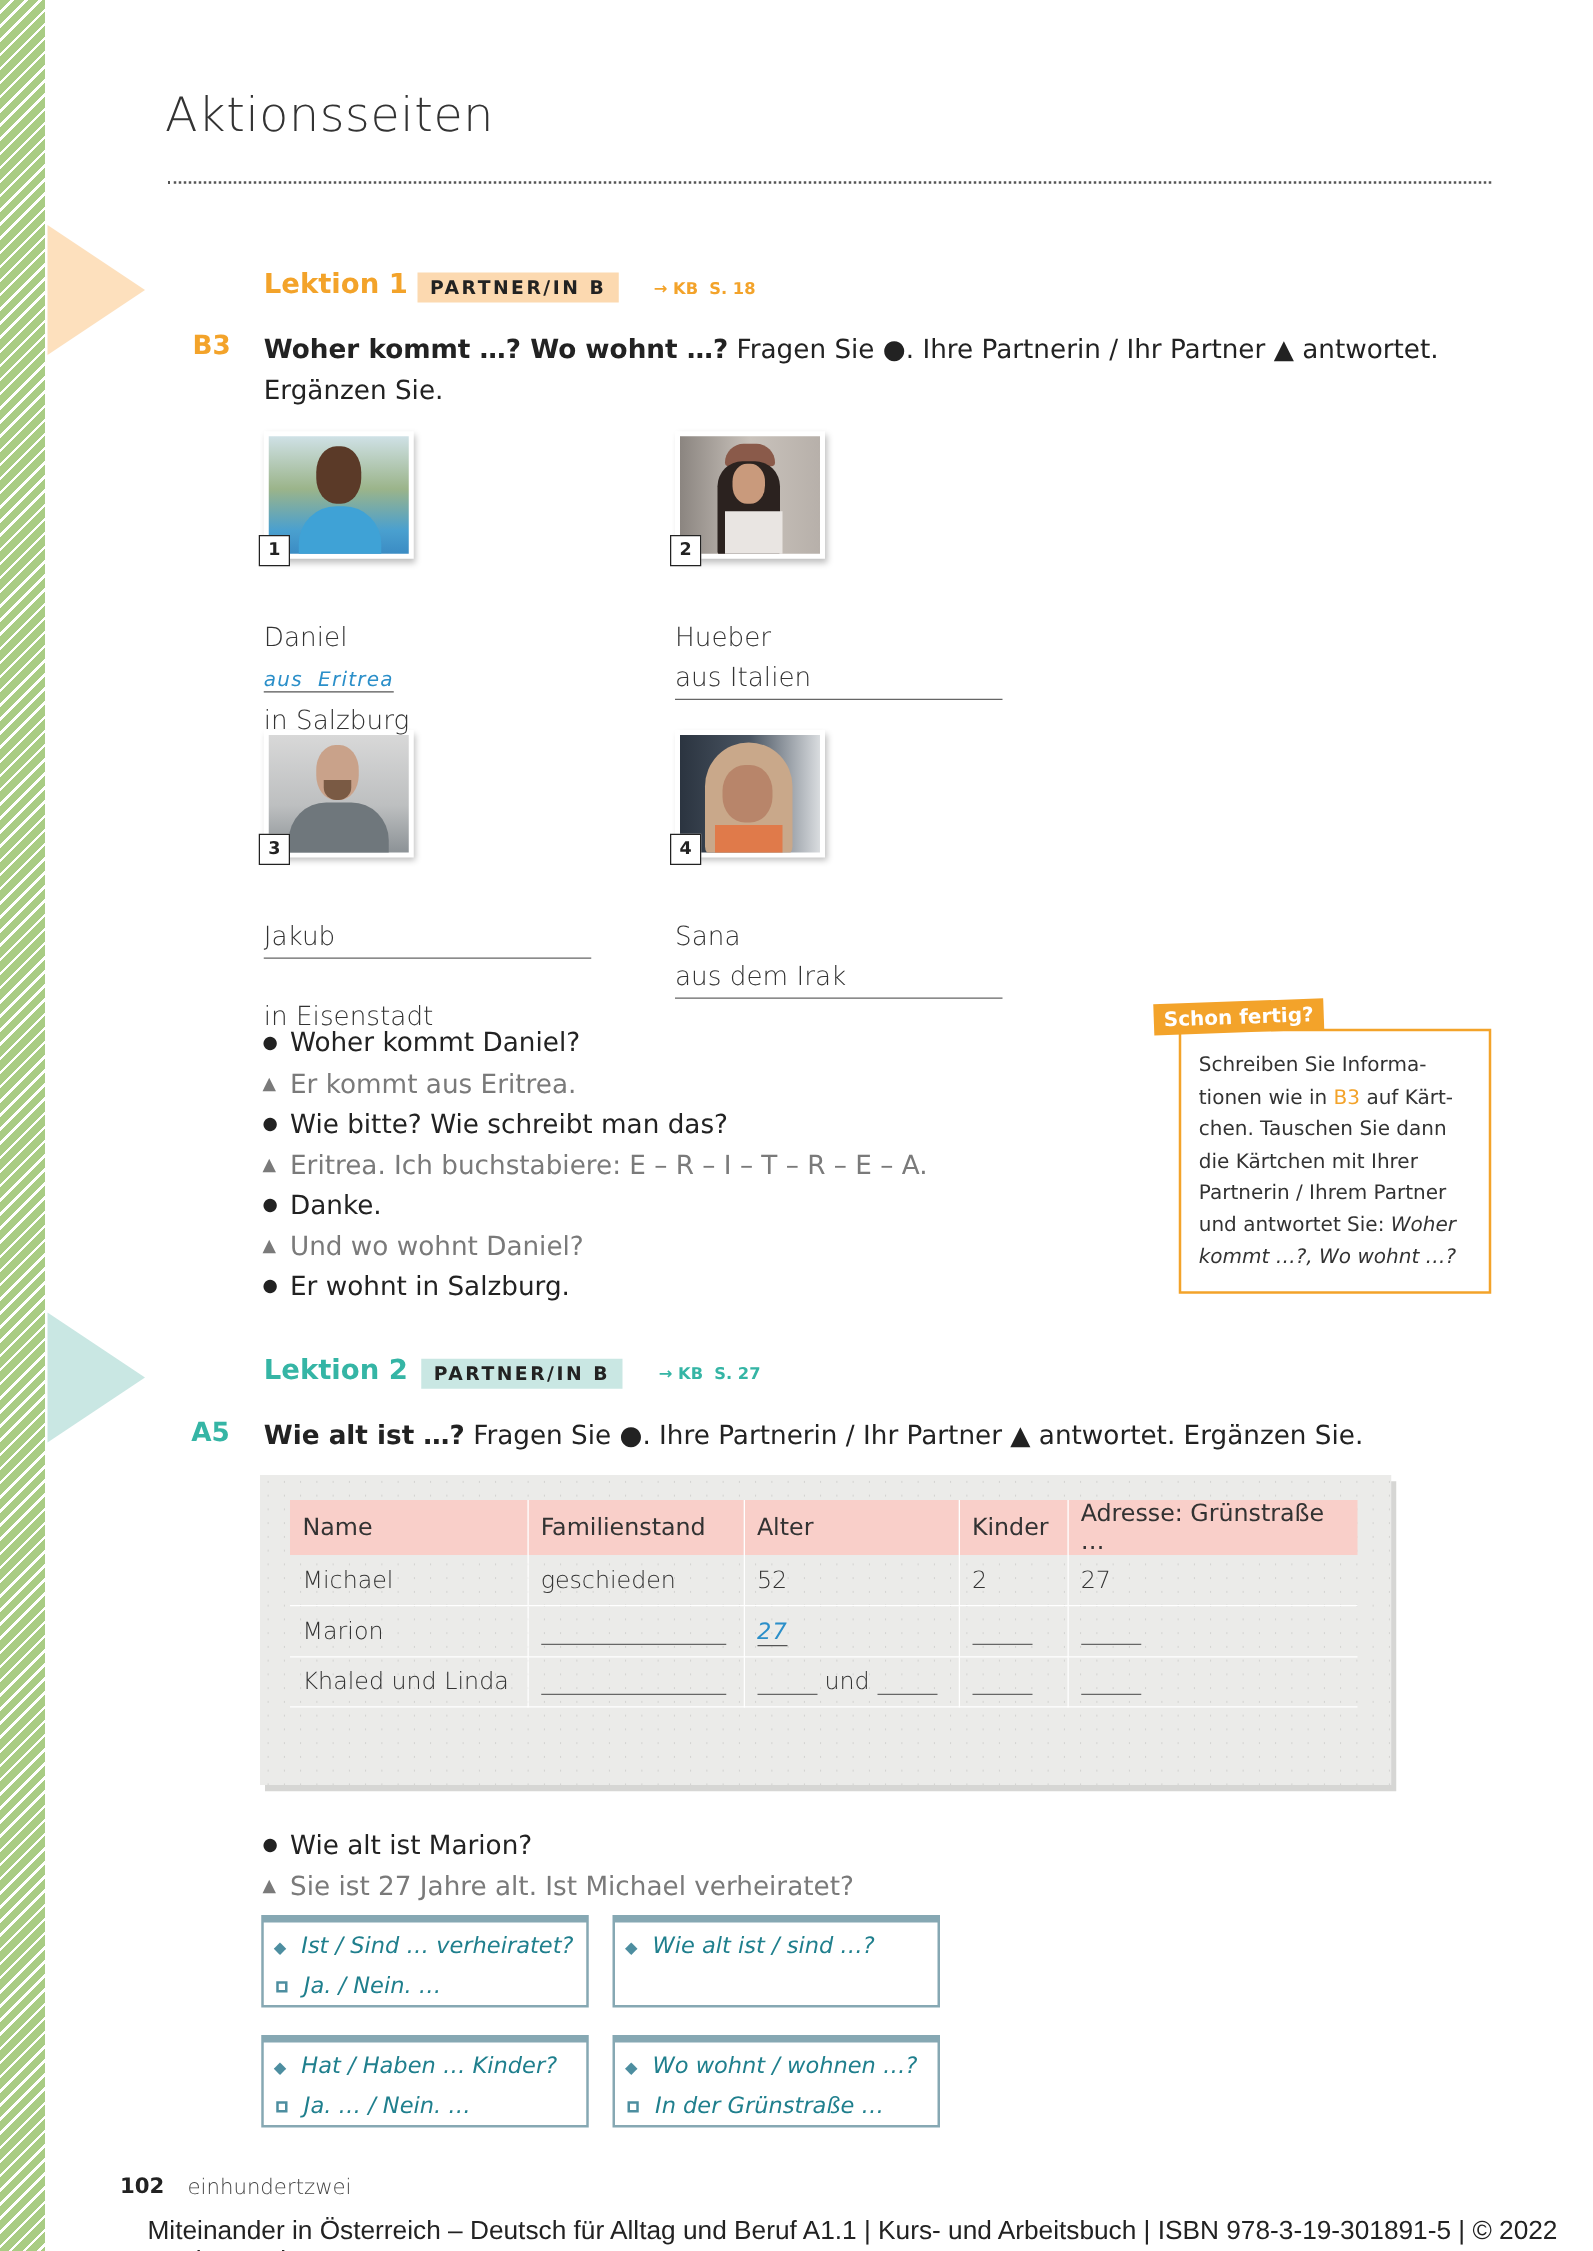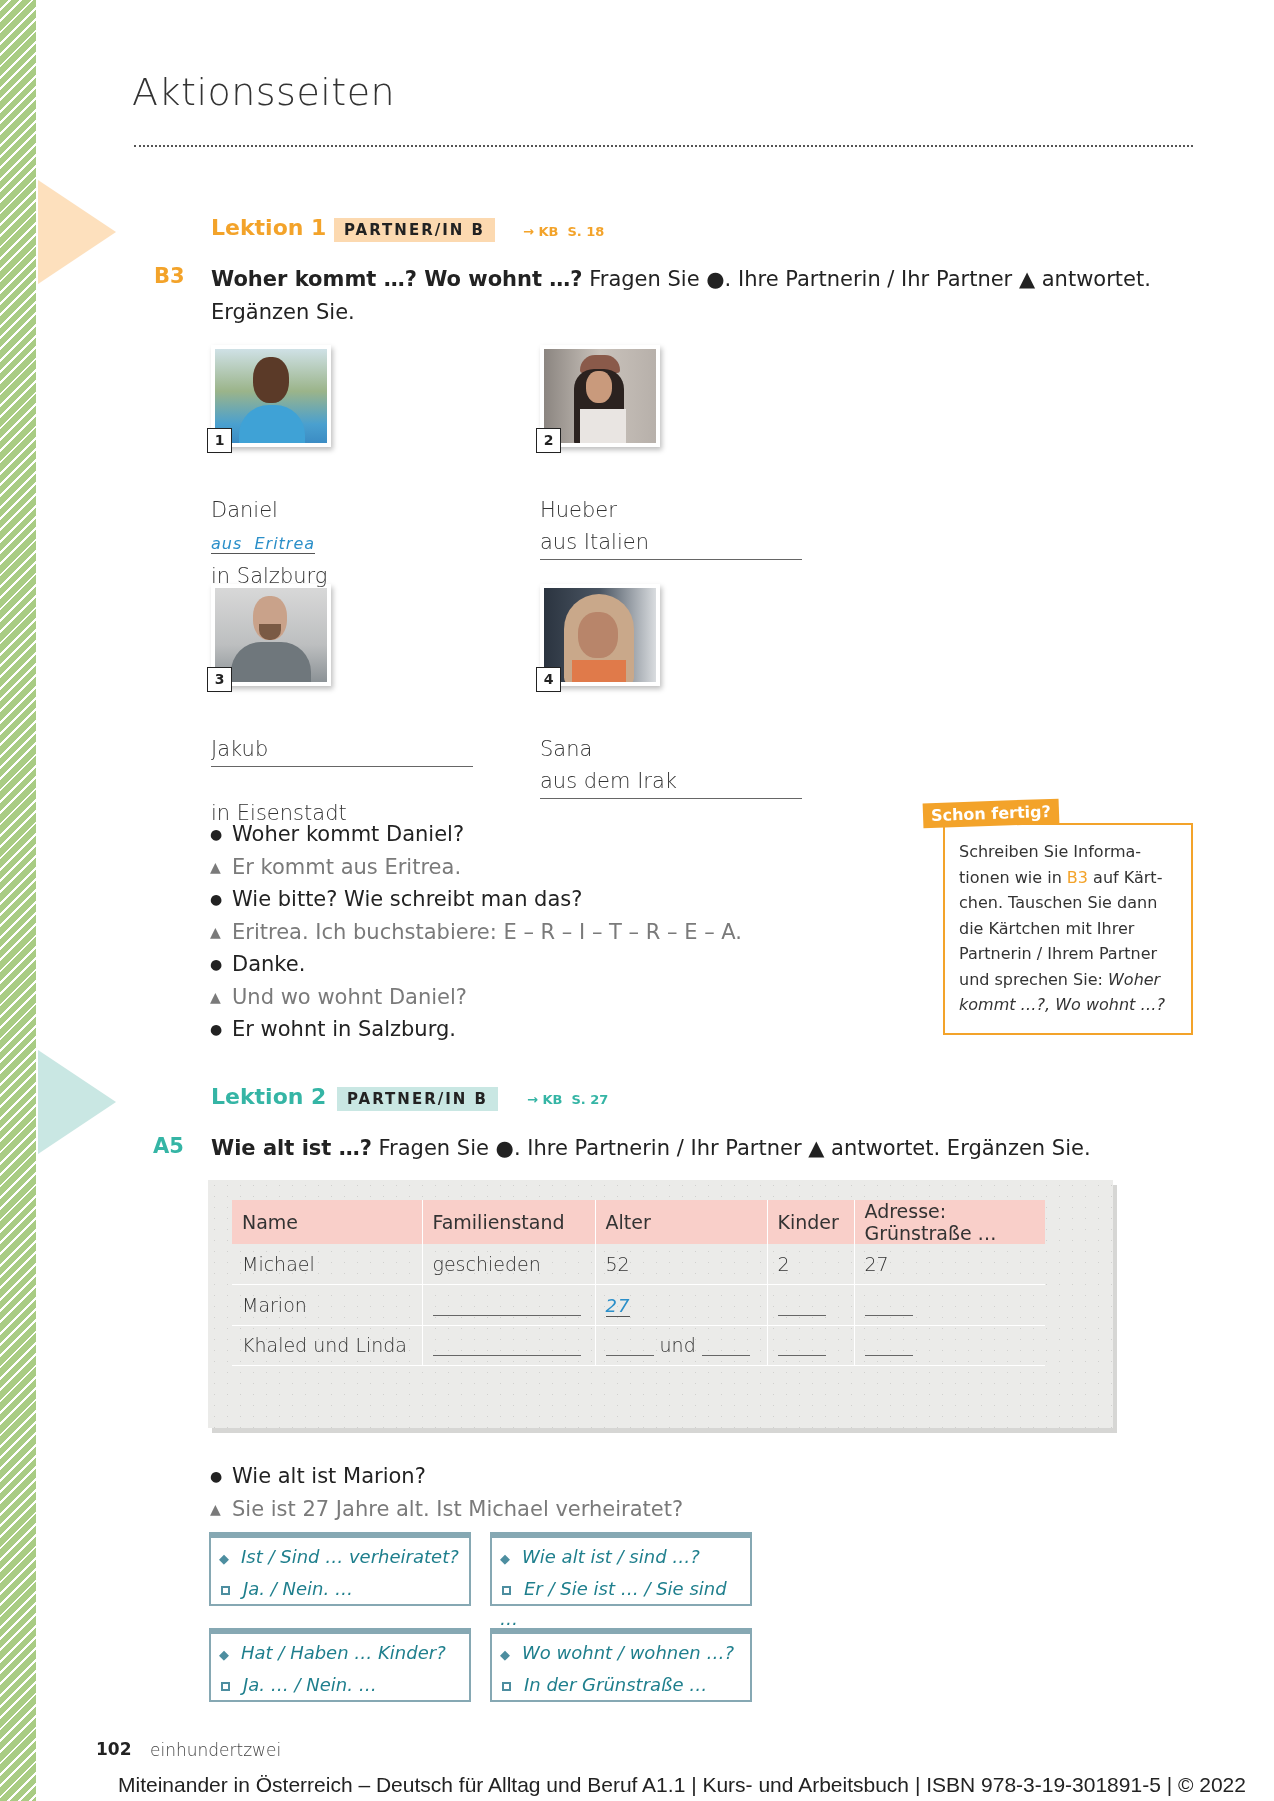--- a/index.html
+++ b/index.html
@@ -159,21 +159,21 @@
       <span>Er wohnt in Salzburg.</span>
     </div>
 </div>
 
 <div class="abs schon-box">
   <div>Schreiben Sie Informa-</div>
   <div><span>tionen wie in </span><span class="orange-ref">B3</span><span> auf Kärt-</span></div>
   <div>chen. Tauschen Sie dann</div>
   <div>die Kärtchen mit Ihrer</div>
   <div>Partnerin / Ihrem Partner</div>
-  <div><span>und sprechen Sie: </span><i>Woher</i></div>
+  <div><span>und antwortet Sie: </span><i>Woher</i></div>
   <div><i>kommt …?, Wo wohnt …?</i></div>
 </div>
 <div class="abs schon-tag">Schon fertig?</div>
 
 <div class="abs lektion lek-teal" style="left:211px; top:1084px;">Lektion 2</div>
 <div class="abs partner-badge pb-teal" style="left:337px; top:1087px;">PARTNER/IN B</div>
 <div class="abs kb lek-teal" style="left:527px; top:1092px;">
   <span>→</span>
   <span style="white-space:pre;">KB  S. 27</span>
 </div>
@@ -184,21 +184,21 @@
 </div>
 
 <div class="abs table-wrap">
   <table class="tbl">
     <thead>
       <tr>
         <th style="width:190px;">Name</th>
         <th style="width:173px;">Familienstand</th>
         <th style="width:172px;">Alter</th>
         <th style="width:87px;">Kinder</th>
-        <th style="width:191px;">Adresse: Grünstraße …</th>
+        <th style="width:232px;">Adresse: Grünstraße …</th>
       </tr>
     </thead>
     <tbody>
       <tr>
         <td>Michael</td>
         <td>geschieden</td>
         <td>52</td>
         <td>2</td>
         <td>27</td>
       </tr>
@@ -230,21 +230,20 @@
       <span>Sie ist 27 Jahre alt. Ist Michael verheiratet?</span>
     </div>
 </div>
 
 <div class="abs redemittel" style="left:209px; top:1532px;">
   <div><span class="rm-mark">◆</span><span>Ist / Sind … verheiratet?</span></div>
   <div><span class="sq"></span><span>Ja. / Nein. …</span></div>
 </div>
 <div class="abs redemittel" style="left:490px; top:1532px;">
   <div><span class="rm-mark">◆</span><span>Wie alt ist / sind …?</span></div>
-  <div><span class="sq"></span><span>Er / Sie ist … / Sie sind …</span></div>
 </div>
 <div class="abs redemittel" style="left:209px; top:1628px;">
   <div><span class="rm-mark">◆</span><span>Hat / Haben … Kinder?</span></div>
   <div><span class="sq"></span><span>Ja. … / Nein. …</span></div>
 </div>
 <div class="abs redemittel" style="left:490px; top:1628px;">
   <div><span class="rm-mark">◆</span><span>Wo wohnt / wohnen …?</span></div>
   <div><span class="sq"></span><span>In der Grünstraße …</span></div>
 </div>
 

